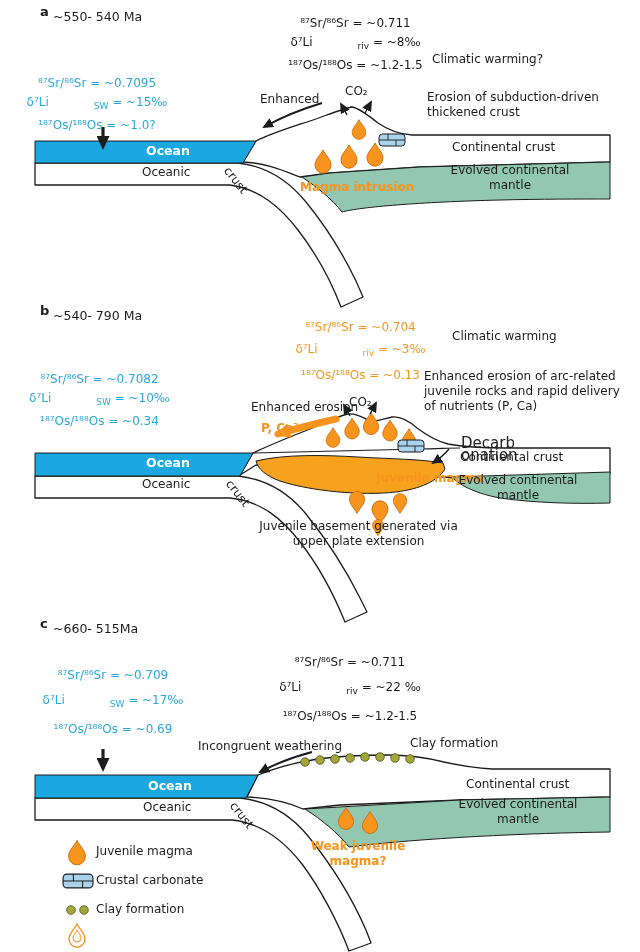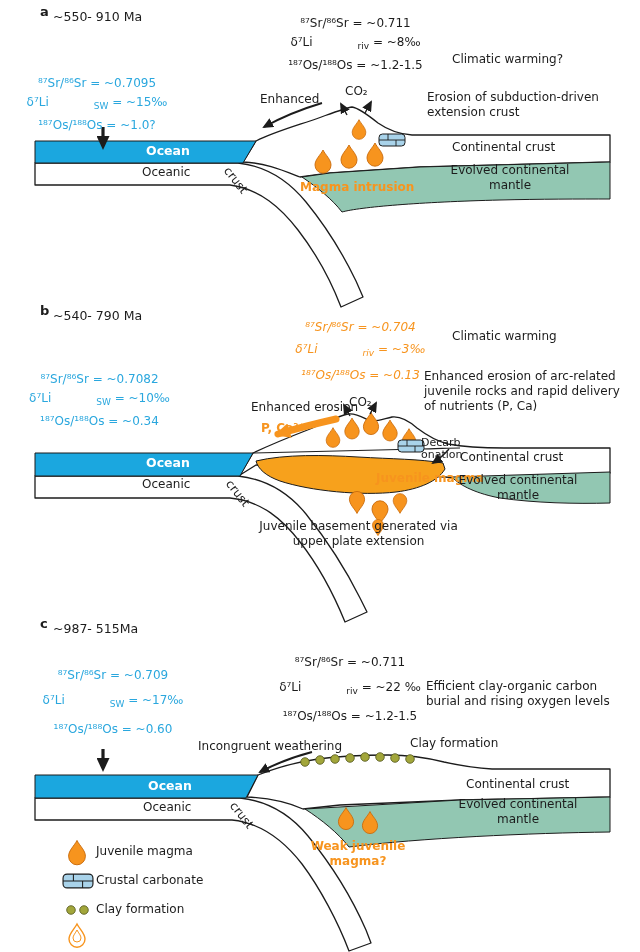--- a/index.html
+++ b/index.html
@@ -3,30 +3,30 @@
 <meta charset="utf-8">
 <style>
   html,body{margin:0;padding:0;background:#fff;}
   #canvas{position:relative;width:640px;height:952px;background:#fff;overflow:hidden;
           font-family:"DejaVu Sans","Liberation Sans",sans-serif;color:#1c1c1c;}
   #geo{position:absolute;left:0;top:0;}
   .t{position:absolute;font-size:12px;line-height:1.25;white-space:nowrap;}
   .wrap{white-space:normal;}
   .center{text-align:center;}
   .blue{color:#2AA7DE;}
-  .orangeTxt{color:#F7941E;font-style:italic;}
+  .orangeTxt{color:#F7941E;}
   .obold{color:#F7941E;font-weight:700;}
   .lh19 div{line-height:19px;}
   .lh22 div{line-height:22px;}
   .lh25 div{line-height:25px;}
   .pletter{font-size:13px;font-weight:700;}
   .age{font-size:12.5px;}
   .oceanTxt{color:#fff;font-weight:700;font-size:12.5px;}
   .rot{transform:rotate(52deg);transform-origin:left top;}
-  .small{font-size:11px;line-height:12px;}
+  .small{font-size:15px;line-height:12px;margin-left:40px;}
   .iso sub{font-size:9px;padding-left:45px;}
 </style>
 </head>
 <body>
 
 <div id="canvas">
 
 <svg id="geo" width="640" height="952" viewBox="0 0 640 952">
   <defs>
     <marker id="arrB" markerUnits="userSpaceOnUse" markerWidth="11" markerHeight="10" refX="9" refY="5" orient="auto">
@@ -111,39 +111,39 @@
   <g>
     <use href="#droplet" transform="translate(77,852) scale(1.05)"></use>
     <use href="#carb" transform="translate(78,881) scale(1.15)"></use>
     <use href="#claydot" transform="translate(71,910)"></use>
     <use href="#claydot" transform="translate(84,910)"></use>
     <use href="#basement" transform="translate(77,935)"></use>
   </g>
 </svg>
 
 <div class="t pletter" style="left:40px;top:4px">a</div>
-<div class="t age" style="left:53px;top:9px">~550- 910 Ma</div>
+<div class="t age" style="left:53px;top:9px">~550- 540 Ma</div>
 
 <div class="t center lh19 iso" style="left:268px;top:14px;width:175px">
   <div>⁸⁷Sr/⁸⁶Sr = ~0.711</div>
   <div><span>δ⁷Li</span><sub>riv</sub><span> = ~8‰</span></div>
   <div>¹⁸⁷Os/¹⁸⁸Os = ~1.2-1.5</div>
 </div>
 
-<div class="t" style="left:452px;top:52px">Climatic warming?</div>
+<div class="t" style="left:432px;top:52px">Climatic warming?</div>
 
 <div class="t center lh19 iso blue" style="left:22px;top:74px;width:150px">
   <div>⁸⁷Sr/⁸⁶Sr = ~0.7095</div>
   <div><span>δ⁷Li</span><sub>SW</sub><span> = ~15‰</span></div>
   <div>¹⁸⁷Os/¹⁸⁸Os = ~1.0?</div>
 </div>
 
 <div class="t" style="left:260px;top:92px">Enhanced</div>
 <div class="t" style="left:345px;top:84px">CO₂</div>
-<div class="t wrap" style="left:427px;top:90px;width:190px">Erosion of subduction-driven extension crust</div>
+<div class="t wrap" style="left:427px;top:90px;width:190px">Erosion of subduction-driven thickened crust</div>
 <div class="t oceanTxt" style="left:146px;top:143px">Ocean</div>
 <div class="t" style="left:142px;top:165px">Oceanic</div>
 <div class="t rot" style="left:232px;top:164px">crust</div>
 <div class="t" style="left:452px;top:140px">Continental crust</div>
 <div class="t wrap center" style="left:430px;top:163px;width:160px">Evolved continental mantle</div>
 <div class="t obold" style="left:300px;top:180px">Magma intrusion</div>
 
 <div class="t pletter" style="left:40px;top:303px">b</div>
 <div class="t age" style="left:53px;top:308px">~540- 790 Ma</div>
 
@@ -171,35 +171,34 @@
 </div>
 <div class="t oceanTxt" style="left:146px;top:455px">Ocean</div>
 <div class="t" style="left:142px;top:477px">Oceanic</div>
 <div class="t rot" style="left:234px;top:477px">crust</div>
 <div class="t" style="left:460px;top:450px">Continental crust</div>
 <div class="t obold" style="left:376px;top:471px">Juvenile magma</div>
 <div class="t wrap center" style="left:438px;top:473px;width:160px">Evolved continental mantle</div>
 <div class="t wrap center" style="left:256px;top:519px;width:205px">Juvenile basement generated via upper plate extension</div>
 
 <div class="t pletter" style="left:40px;top:616px">c</div>
-<div class="t age" style="left:53px;top:621px">~987- 515Ma</div>
+<div class="t age" style="left:53px;top:621px">~660- 515Ma</div>
 
 <div class="t center lh25 iso" style="left:250px;top:650px;width:200px">
   <div>⁸⁷Sr/⁸⁶Sr = ~0.711</div>
   <div><span>δ⁷Li</span><sub>riv</sub><span> = ~22 ‰</span></div>
   <div>¹⁸⁷Os/¹⁸⁸Os = ~1.2-1.5</div>
 </div>
 
 <div class="t center lh25 iso blue" style="left:28px;top:663px;width:170px">
   <div>⁸⁷Sr/⁸⁶Sr = ~0.709</div>
   <div><span>δ⁷Li</span><sub>SW</sub><span> = ~17‰</span></div>
-  <div>¹⁸⁷Os/¹⁸⁸Os = ~0.60</div>
-</div>
-
-<div class="t wrap" style="left:426px;top:679px;width:186px">Efficient clay-organic carbon burial and rising oxygen levels</div>
+  <div>¹⁸⁷Os/¹⁸⁸Os = ~0.69</div>
+</div>
+
 <div class="t" style="left:198px;top:739px">Incongruent weathering</div>
 <div class="t" style="left:410px;top:736px">Clay formation</div>
 <div class="t oceanTxt" style="left:148px;top:778px">Ocean</div>
 <div class="t" style="left:143px;top:800px">Oceanic</div>
 <div class="t rot" style="left:238px;top:799px">crust</div>
 <div class="t" style="left:466px;top:777px">Continental crust</div>
 <div class="t wrap center" style="left:438px;top:797px;width:160px">Evolved continental mantle</div>
 <div class="t wrap center obold" style="left:308px;top:839px;width:100px">Weak juvenile magma?</div>
 
 <div class="t" style="left:96px;top:844px">Juvenile magma</div>

